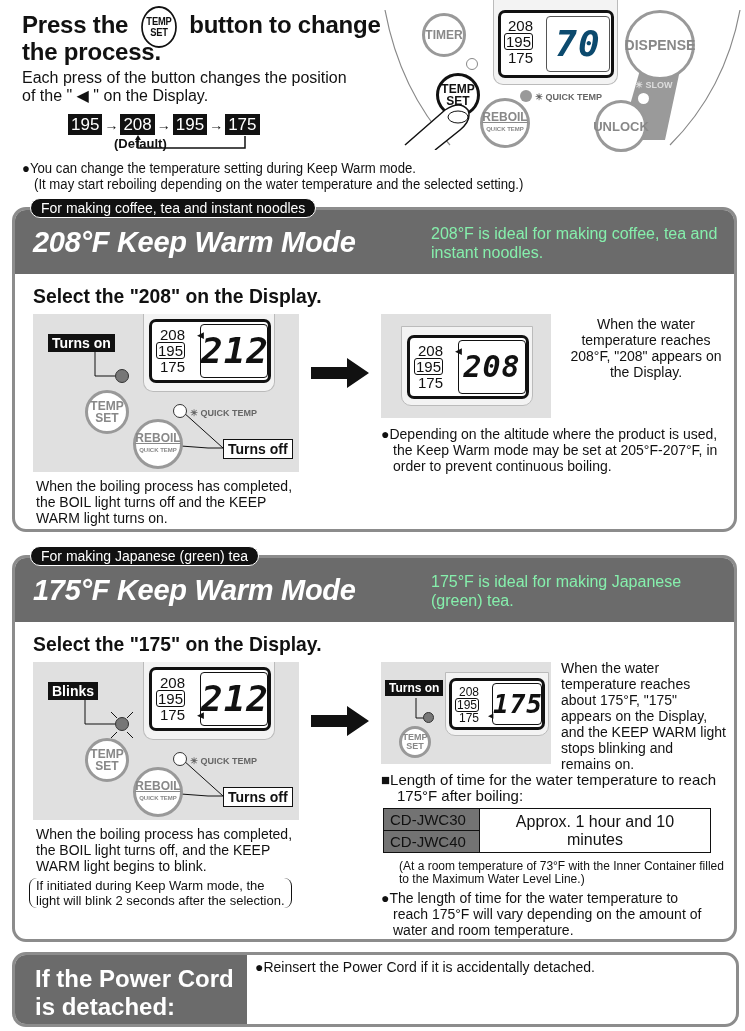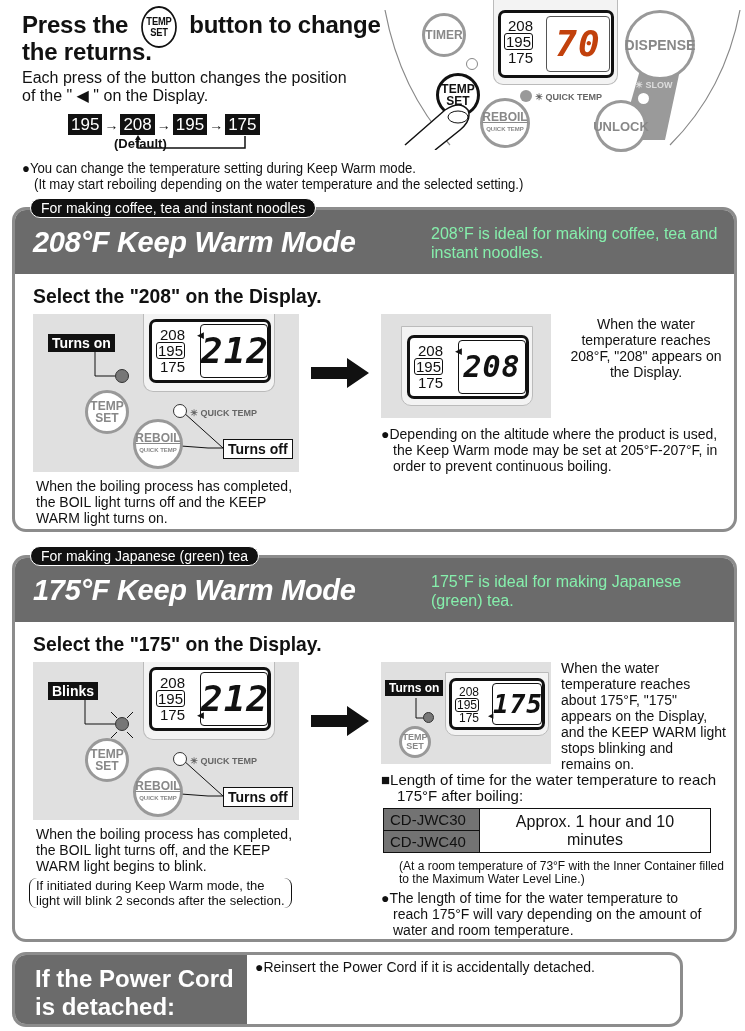--- a/index.html
+++ b/index.html
@@ -46,21 +46,21 @@
 <body>
 
 <div class="abs h1" style="left:22px;top:6px;white-space:nowrap;">
   <span>Press the</span>
   <span class="roundbtn tempset-inline">
     <span>TEMP</span>
     <span>SET</span>
   </span>
   <span>button to change</span>
 </div>
-<div class="abs h1" style="left:22px;top:37px;">the returns.</div>
+<div class="abs h1" style="left:22px;top:37px;">the process.</div>
 <div class="abs body-txt" style="left:22px;top:69px;">Each press of the button changes the position</div>
 <div class="abs body-txt" style="left:22px;top:87px;">of the " ◀ " on the Display.</div>
 
 <div class="abs" style="left:68px;top:114px;white-space:nowrap;">
   <span class="seq-box">195</span><span class="seq-arrow">→</span><span class="seq-box">208</span><span class="seq-arrow">→</span><span class="seq-box">195</span><span class="seq-arrow">→</span><span class="seq-box">175</span>
 </div>
 <svg class="abs" style="left:135px;top:135px;" width="115" height="16">
   <polyline points="110,1 110,13 3,13 3,3" fill="none" stroke="#111" stroke-width="1.5"></polyline>
   <polygon points="0,5 3,0 6,5" fill="#111"></polygon>
 </svg>
@@ -91,21 +91,21 @@
     <span style="text-decoration:underline;">REBOIL</span>
     <span style="font-size:6px;">QUICK TEMP</span>
   </div>
   <div class="lcd-wrap" style="left:113px;top:0;width:125px;height:85px;border-top:none;">
     <div class="lcd" style="left:4px;top:10px;width:116px;height:68px;">
       <div class="lcd-nums" style="left:3px;top:5px;">
         <span>208</span>
         <span class="boxed">195</span>
         <span>175</span>
       </div>
-      <div class="lcd-digit" style="left:45px;top:3px;width:64px;height:56px;font-size:36px;line-height:54px;color:#c2410c;border-color:#555;">70</div>
+      <div class="lcd-digit" style="left:45px;top:3px;width:64px;height:56px;font-size:36px;line-height:54px;color:#0c4a6e;border-color:#555;">70</div>
     </div>
   </div>
   <div class="abs" style="left:140px;top:90px;width:12px;height:12px;border-radius:50%;background:#999;"></div>
   <div class="qt" style="left:155px;top:92px;">☀ QUICK TEMP</div>
   <div class="ctrl-btn" style="left:245px;top:10px;width:70px;height:70px;font-size:14px;">
       <span>DISPENSE</span>
     </div>
   <div class="qt" style="left:255px;top:80px;color:#ddd;">☀ SLOW</div>
   <div class="abs" style="left:258px;top:93px;width:11px;height:11px;border-radius:50%;background:#fff;"></div>
   <div class="ctrl-btn" style="left:215px;top:100px;width:52px;height:52px;font-size:13px;">
@@ -257,21 +257,21 @@
     </tr>
     <tr>
       <td class="model">CD-JWC40</td>
     </tr>
   </tbody>
     </table>
   <div class="txt14" style="left:384px;top:302px;width:330px;font-size:12px;line-height:13px;">(At a room temperature of 73°F with the Inner Container filled to the Maximum Water Level Line.)</div>
   <div class="txt14" style="left:366px;top:332px;width:330px;padding-left:12px;text-indent:-12px;">●The length of time for the water temperature to reach 175°F will vary depending on the amount of water and room temperature.</div>
 </div>
 
-<div class="abs" style="left:12px;top:952px;width:671px;height:75px;border:3px solid #8c8c8c;border-radius:14px;overflow:hidden;display:flex;">
+<div class="abs" style="left:12px;top:952px;width:727px;height:75px;border:3px solid #8c8c8c;border-radius:14px;overflow:hidden;display:flex;">
   <div style="background:#6b6b6b;width:232px;color:#fff;font-weight:bold;font-size:24px;line-height:28px;padding:10px 0 0 20px;">
     <div>If the Power Cord</div>
     <div>is detached:</div>
   </div>
   <div style="flex:1;padding:4px 8px;font-size:14px;line-height:16px;">
     <div>●Reinsert the Power Cord if it is accidentally detached.</div>
   </div>
 </div>
 
 </body></html>

